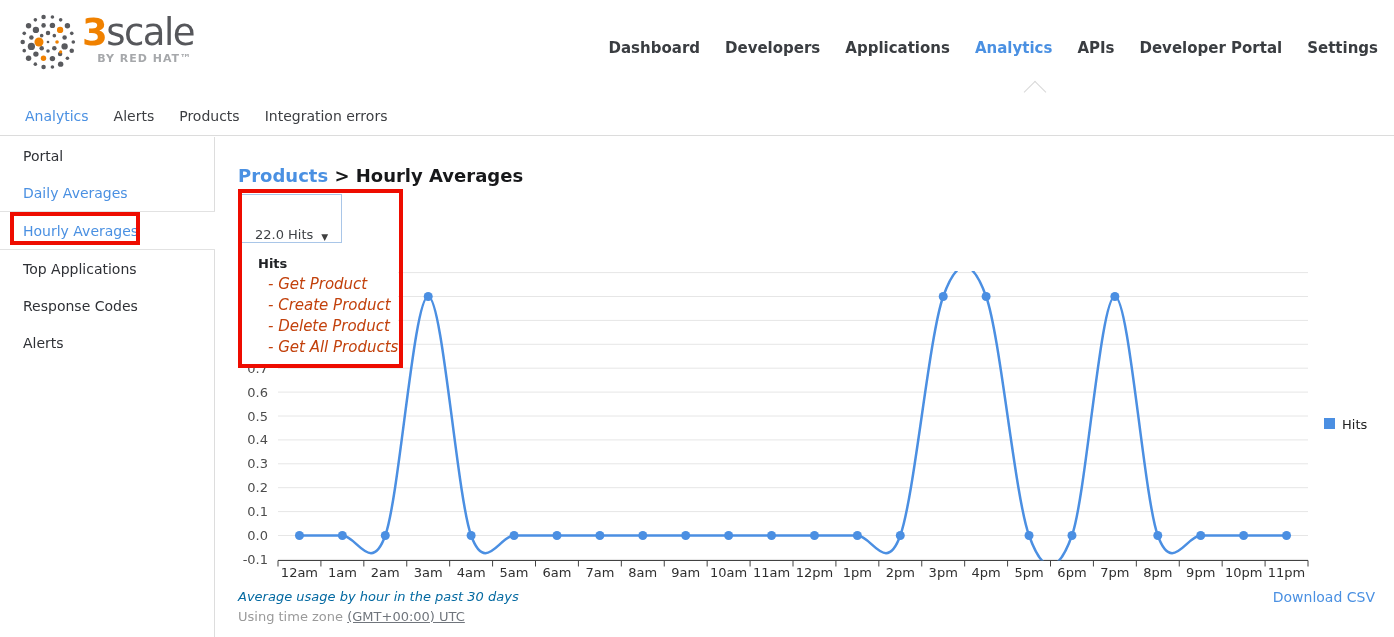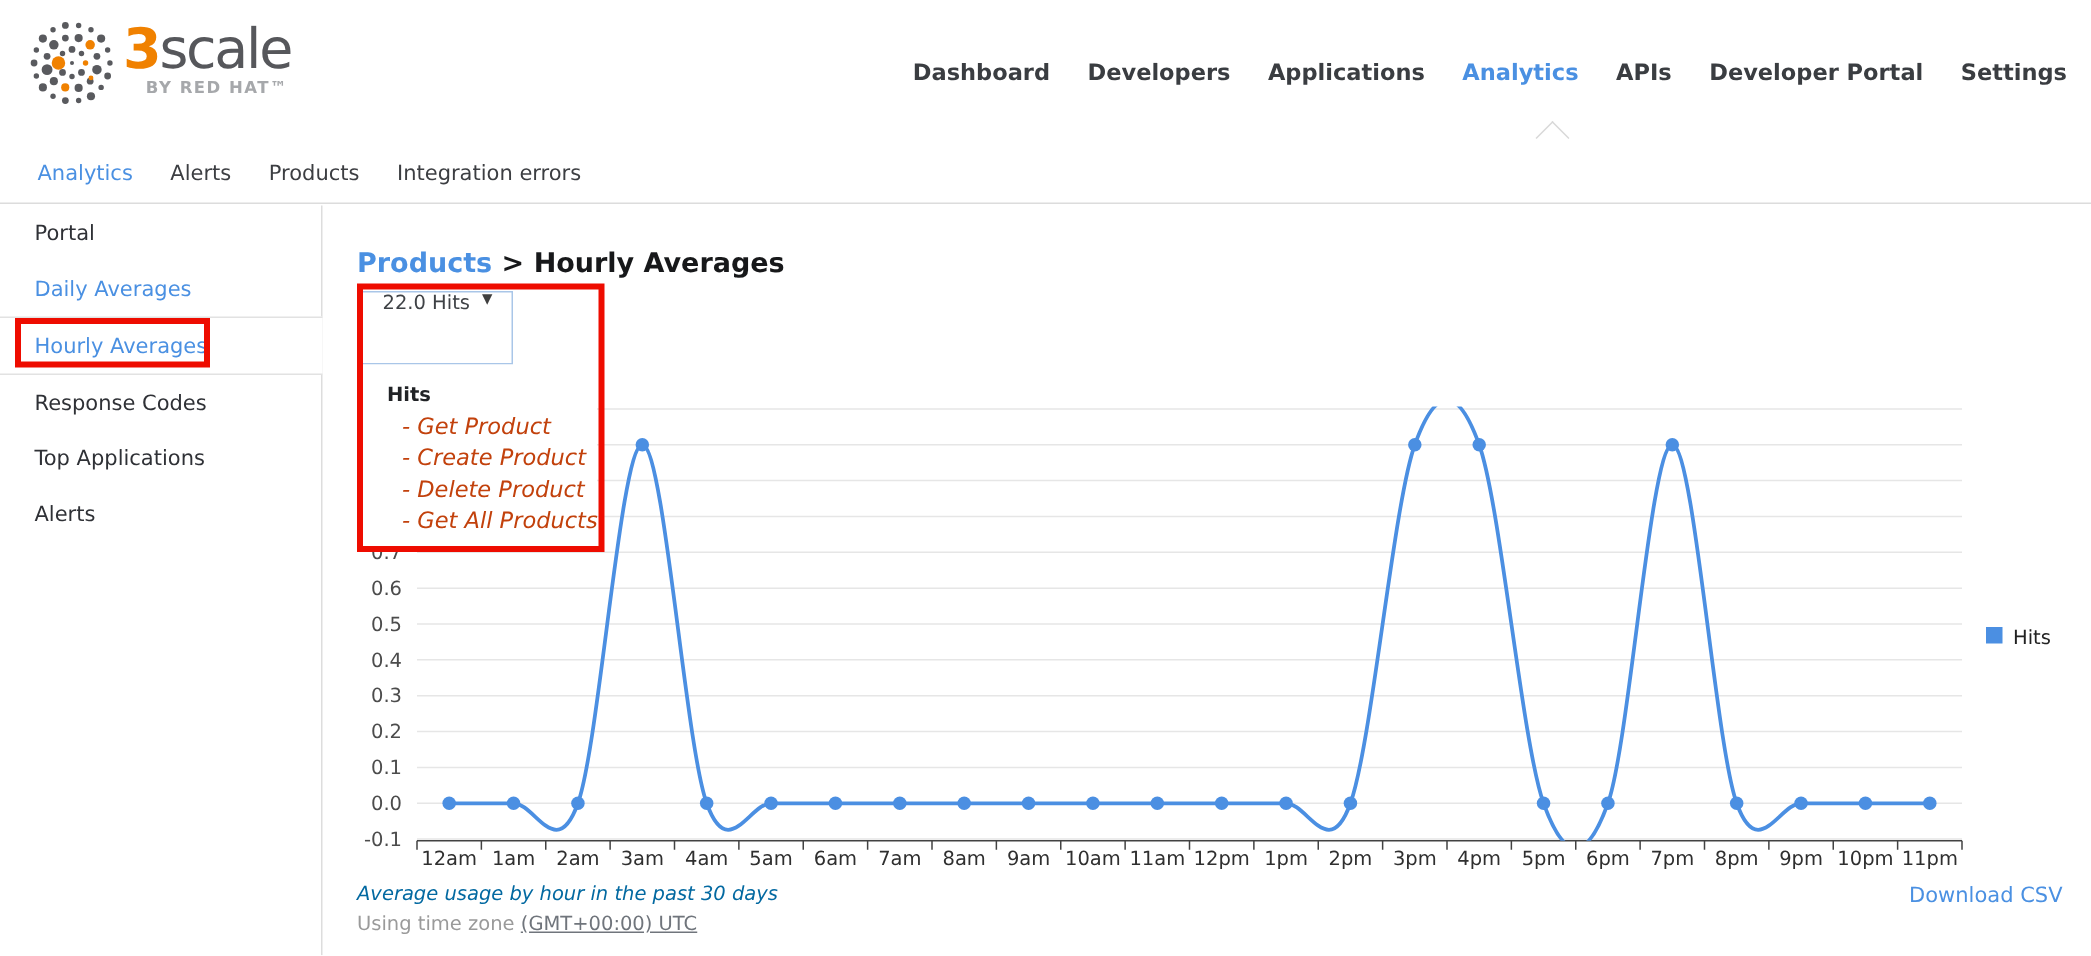--- a/index.html
+++ b/index.html
@@ -39,21 +39,21 @@
   .sb-item.link { color:#4a90e2; }
   .sb-item.active { height:39px; background:#fff; margin-right:-1px;
                     border-top:1px solid #e2e2e2; border-bottom:1px solid #e2e2e2; }
   
   .breadcrumb { position:absolute; left:238px; top:165px; font-size:18px;
                 font-weight:700; color:#17181a; z-index:15; }
   .breadcrumb .crumb-link { color:#4a90e2; cursor:pointer; }
   .chart-svg { position:absolute; left:0; top:0; z-index:10; }
   
   .dd-toggle { position:absolute; left:240px; top:194px; width:102px; height:49px;
-               background:#fff; border:1px solid #a9c6e8; display:flex; align-items:flex-start;
+               background:#fff; border:1px solid #a9c6e8; display:flex; align-items:flex-end;
                padding-left:14px; font-size:13px; color:#3f4246; cursor:pointer; z-index:25; }
   .dd-toggle .dd-caret { font-size:9px; color:#3f3f3f; margin-left:8px; }
   .dd-panel { position:absolute; left:241px; top:243px; width:157px; height:121px;
               background:#fff; padding-top:10px; z-index:25; }
   .dd-group { height:21px; line-height:21px; padding-left:17px; font-size:13px;
               font-weight:700; color:#212326; }
   .dd-option { height:21px; line-height:21px; padding-left:27px; font-size:15px;
                font-style:italic; color:#c2410c; cursor:pointer; white-space:nowrap; }
   
   .red-box { position:absolute; border:4px solid #ee0c00; background:transparent; z-index:40; }
@@ -144,22 +144,22 @@
       <div class="subnav-item active">Analytics</div>
       <div class="subnav-item">Alerts</div>
       <div class="subnav-item">Products</div>
       <div class="subnav-item">Integration errors</div>
     </div>
 
   <div class="sidebar" id="sidebar">
       <div class="sb-item">Portal</div>
       <div class="sb-item link">Daily Averages</div>
       <div class="sb-item link active">Hourly Averages</div>
+      <div class="sb-item">Top Applications</div>
       <div class="sb-item">Response Codes</div>
-      <div class="sb-item">Top Applications</div>
       <div class="sb-item">Alerts</div>
     </div>
 
   <div class="breadcrumb">
     <span class="crumb-link">Products</span><span> &gt; </span><span>Hourly Averages</span>
   </div>
 
   <svg id="chart-svg" class="chart-svg" width="1394" height="637">
       <defs>
         <clipPath id="plotclip">

